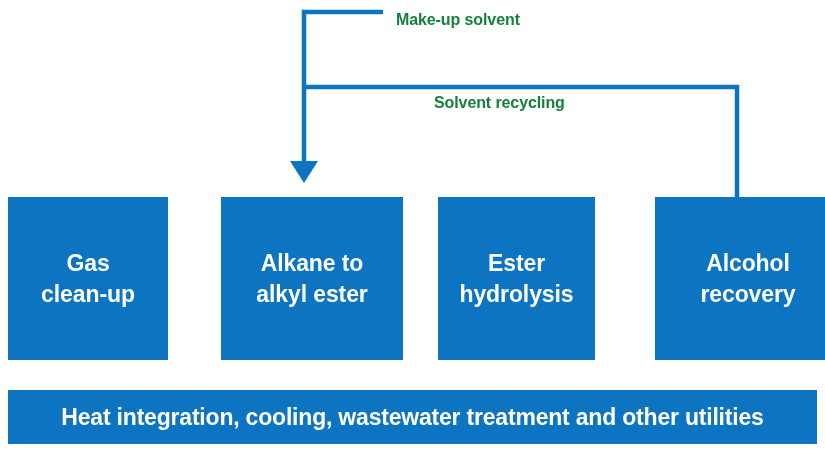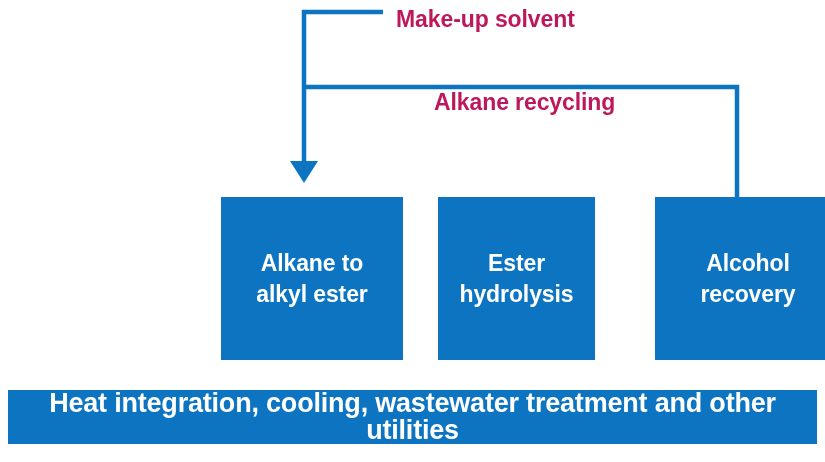--- a/index.html
+++ b/index.html
@@ -49,40 +49,40 @@
     height:54px;
     background:#0c74c0;
     display:flex;
     align-items:center;
     justify-content:center;
     box-sizing:border-box;
   }
   #utilities-bar .bar-label{
     color:#ffffff;
     font-weight:bold;
-    font-size:27px;
+    font-size:23px;
     line-height:27px;
     text-align:center;
     letter-spacing:-0.2px;
   }
 
   
   #connectors{
     position:absolute;
     left:0;top:0;
     width:825px;height:462px;
     pointer-events:none;
   }
 
   
   .flow-label{
     position:absolute;
-    color:#be185d;
+    color:#15803d;
     font-weight:bold;
-    font-size:23px;
+    font-size:16px;
     line-height:27px;
     white-space:nowrap;
     letter-spacing:-0.1px;
   }
   #label-makeup-solvent{left:396px;top:6px;}
   #label-solvent-recycling{left:434px;top:89px;}
 </style>
 </head>
 <body>
 
@@ -92,22 +92,26 @@
 
     <polyline points="383,12 304,12 304,163" fill="none" stroke="#0c74c0" stroke-width="4.5" stroke-linecap="butt" stroke-linejoin="miter"></polyline>
 
     <polyline points="737,197 737,87 304,87" fill="none" stroke="#0c74c0" stroke-width="4.5" stroke-linecap="butt" stroke-linejoin="miter"></polyline>
 
     <polygon points="290,161 318,161 304,183" fill="#0c74c0"></polygon>
   </svg>
 
   <div class="flow-label" id="label-makeup-solvent">Make-up solvent</div>
 
-  <div class="flow-label" id="label-solvent-recycling">Alkane recycling</div>
+  <div class="flow-label" id="label-solvent-recycling">Solvent recycling</div>
 
+  <div class="proc-box" id="box-0">
+    <span class="box-label">Gas
+clean-up</span>
+  </div>
 
   <div class="proc-box" id="box-1">
     <span class="box-label">Alkane to
 alkyl ester</span>
   </div>
 
   <div class="proc-box" id="box-2">
     <span class="box-label">Ester
 hydrolysis</span>
   </div>

